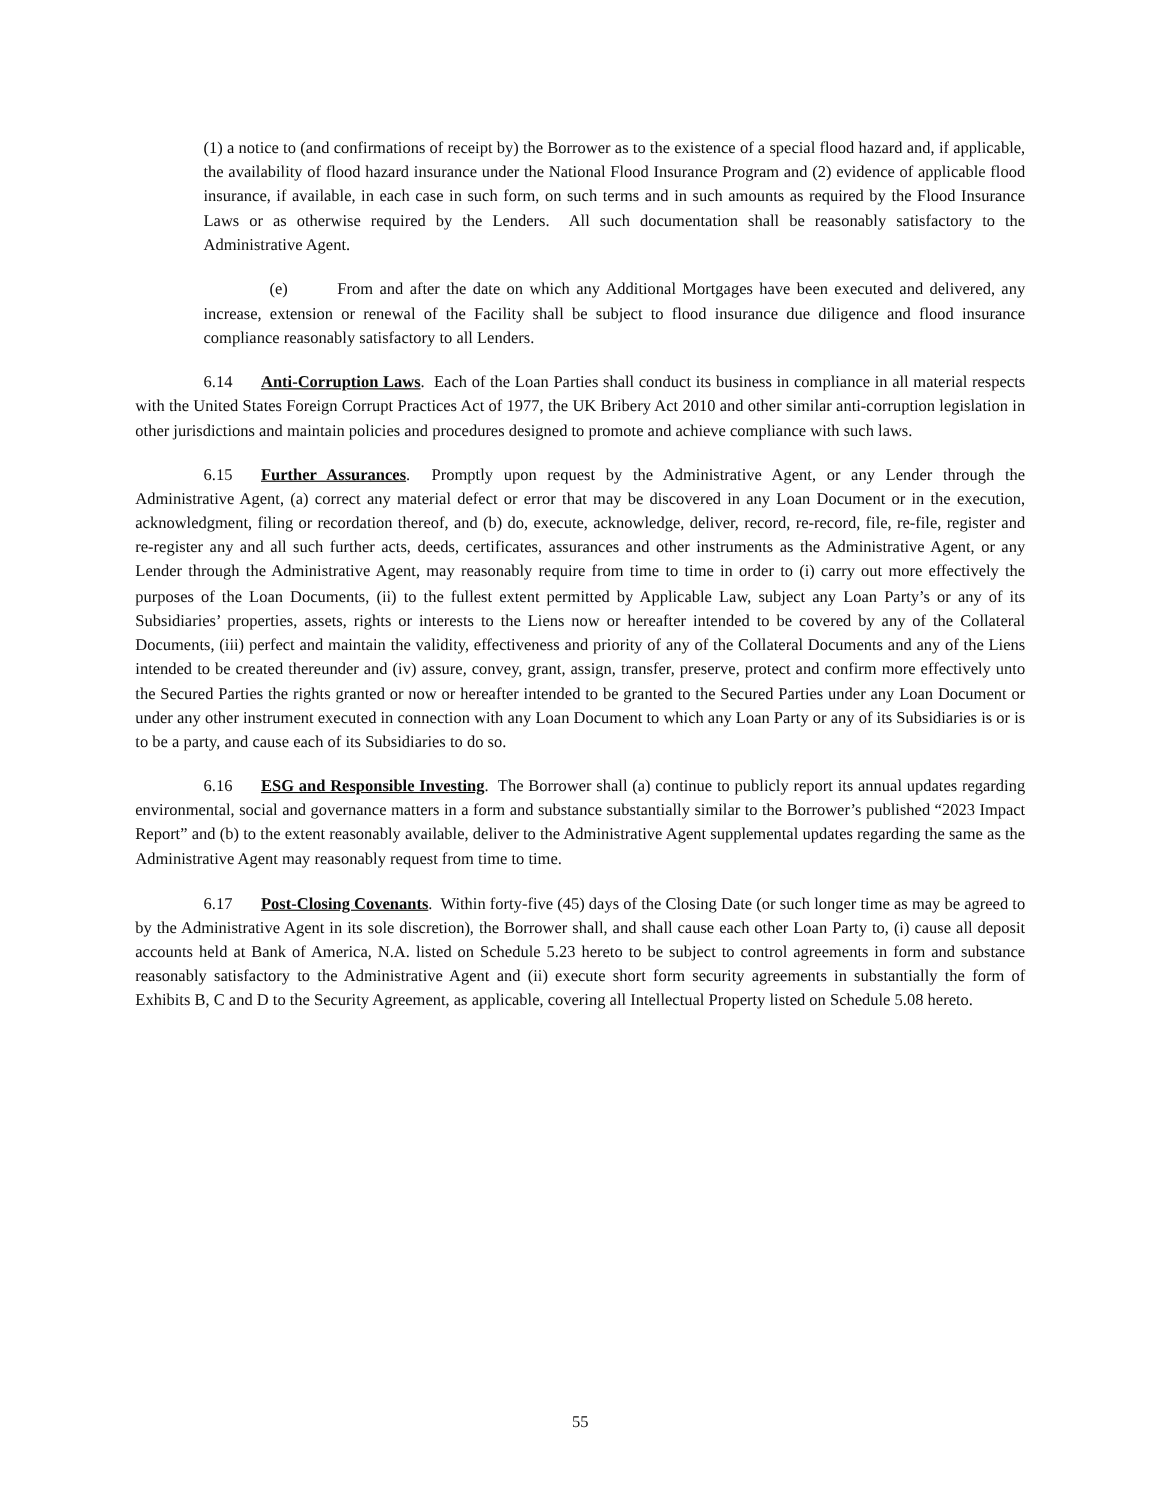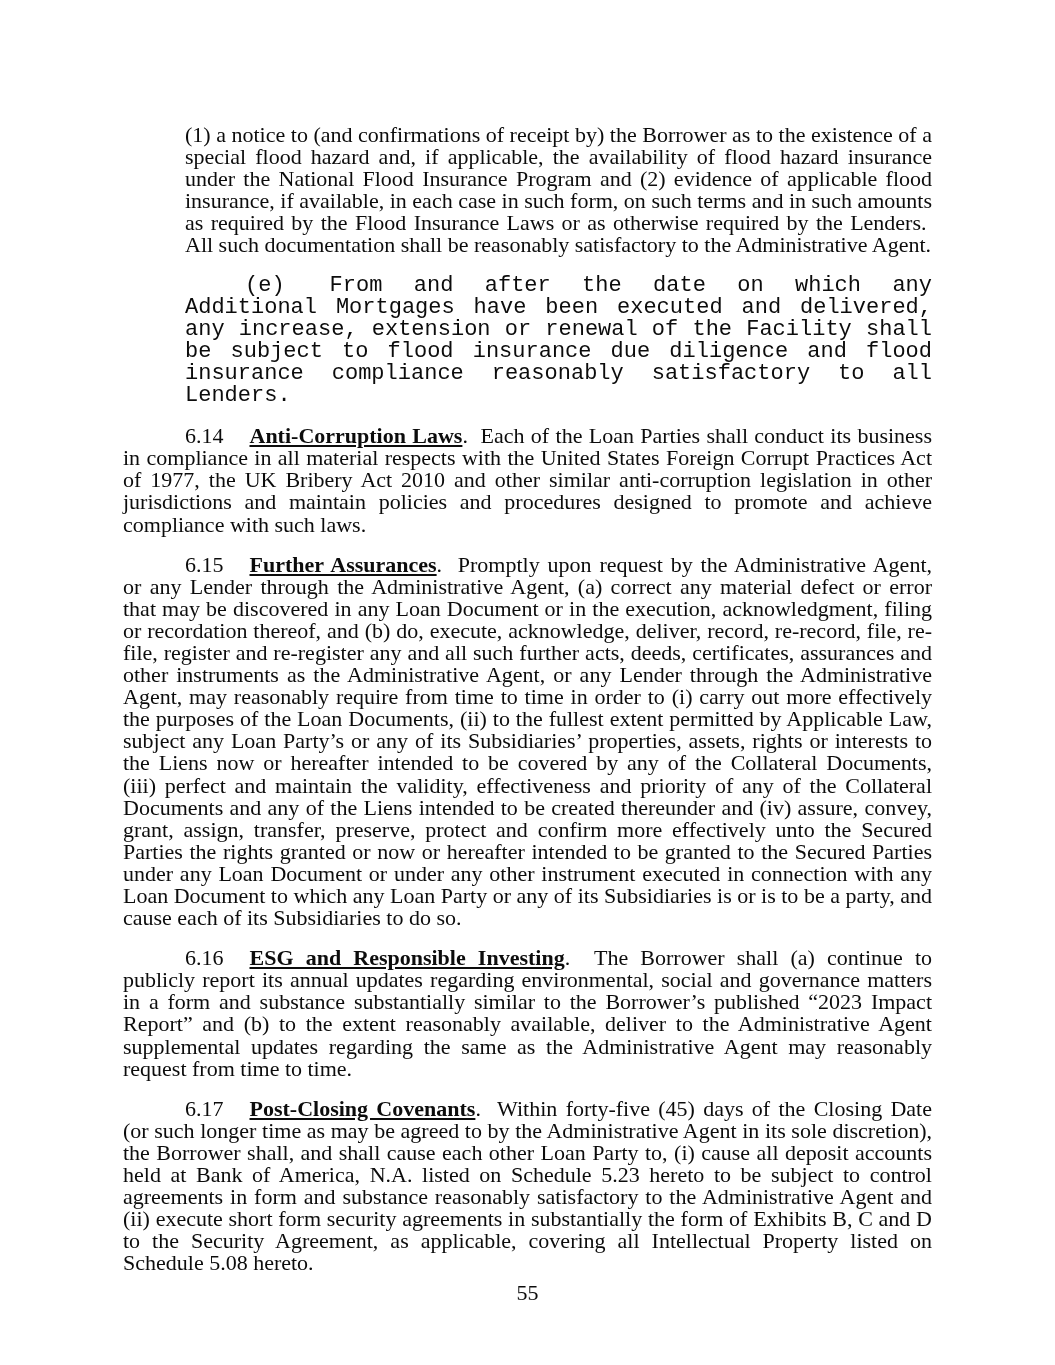--- a/index.html
+++ b/index.html
@@ -6,41 +6,40 @@
     margin: 0;
     padding: 0;
     background: #ffffff;
   }
   .page {
     position: relative;
     width: 1055px;
     height: 1365px;
     background: #ffffff;
     font-family: "Liberation Serif", "DejaVu Serif", serif;
-    font-size: 22px;
+    font-size: 15px;
     line-height: 22.1px;
     color: #0c0c0c;
     overflow: hidden;
   }
   .content {
     position: absolute;
     left: 123px;
     top: 124px;
     width: 809px;
   }
   .para {
     margin: 0 0 18px 0;
     text-align: justify;
   }
   .block-indent {
     margin-left: 62px;
   }
   .first-indent-e {
     text-indent: 60px;
-    font-family: Liberation Mono, monospace;
   }
   .section {
     text-indent: 62px;
   }
   .tab-e {
     display: inline-block;
     width: 45px;
   }
   .tab-s {
     display: inline-block;

